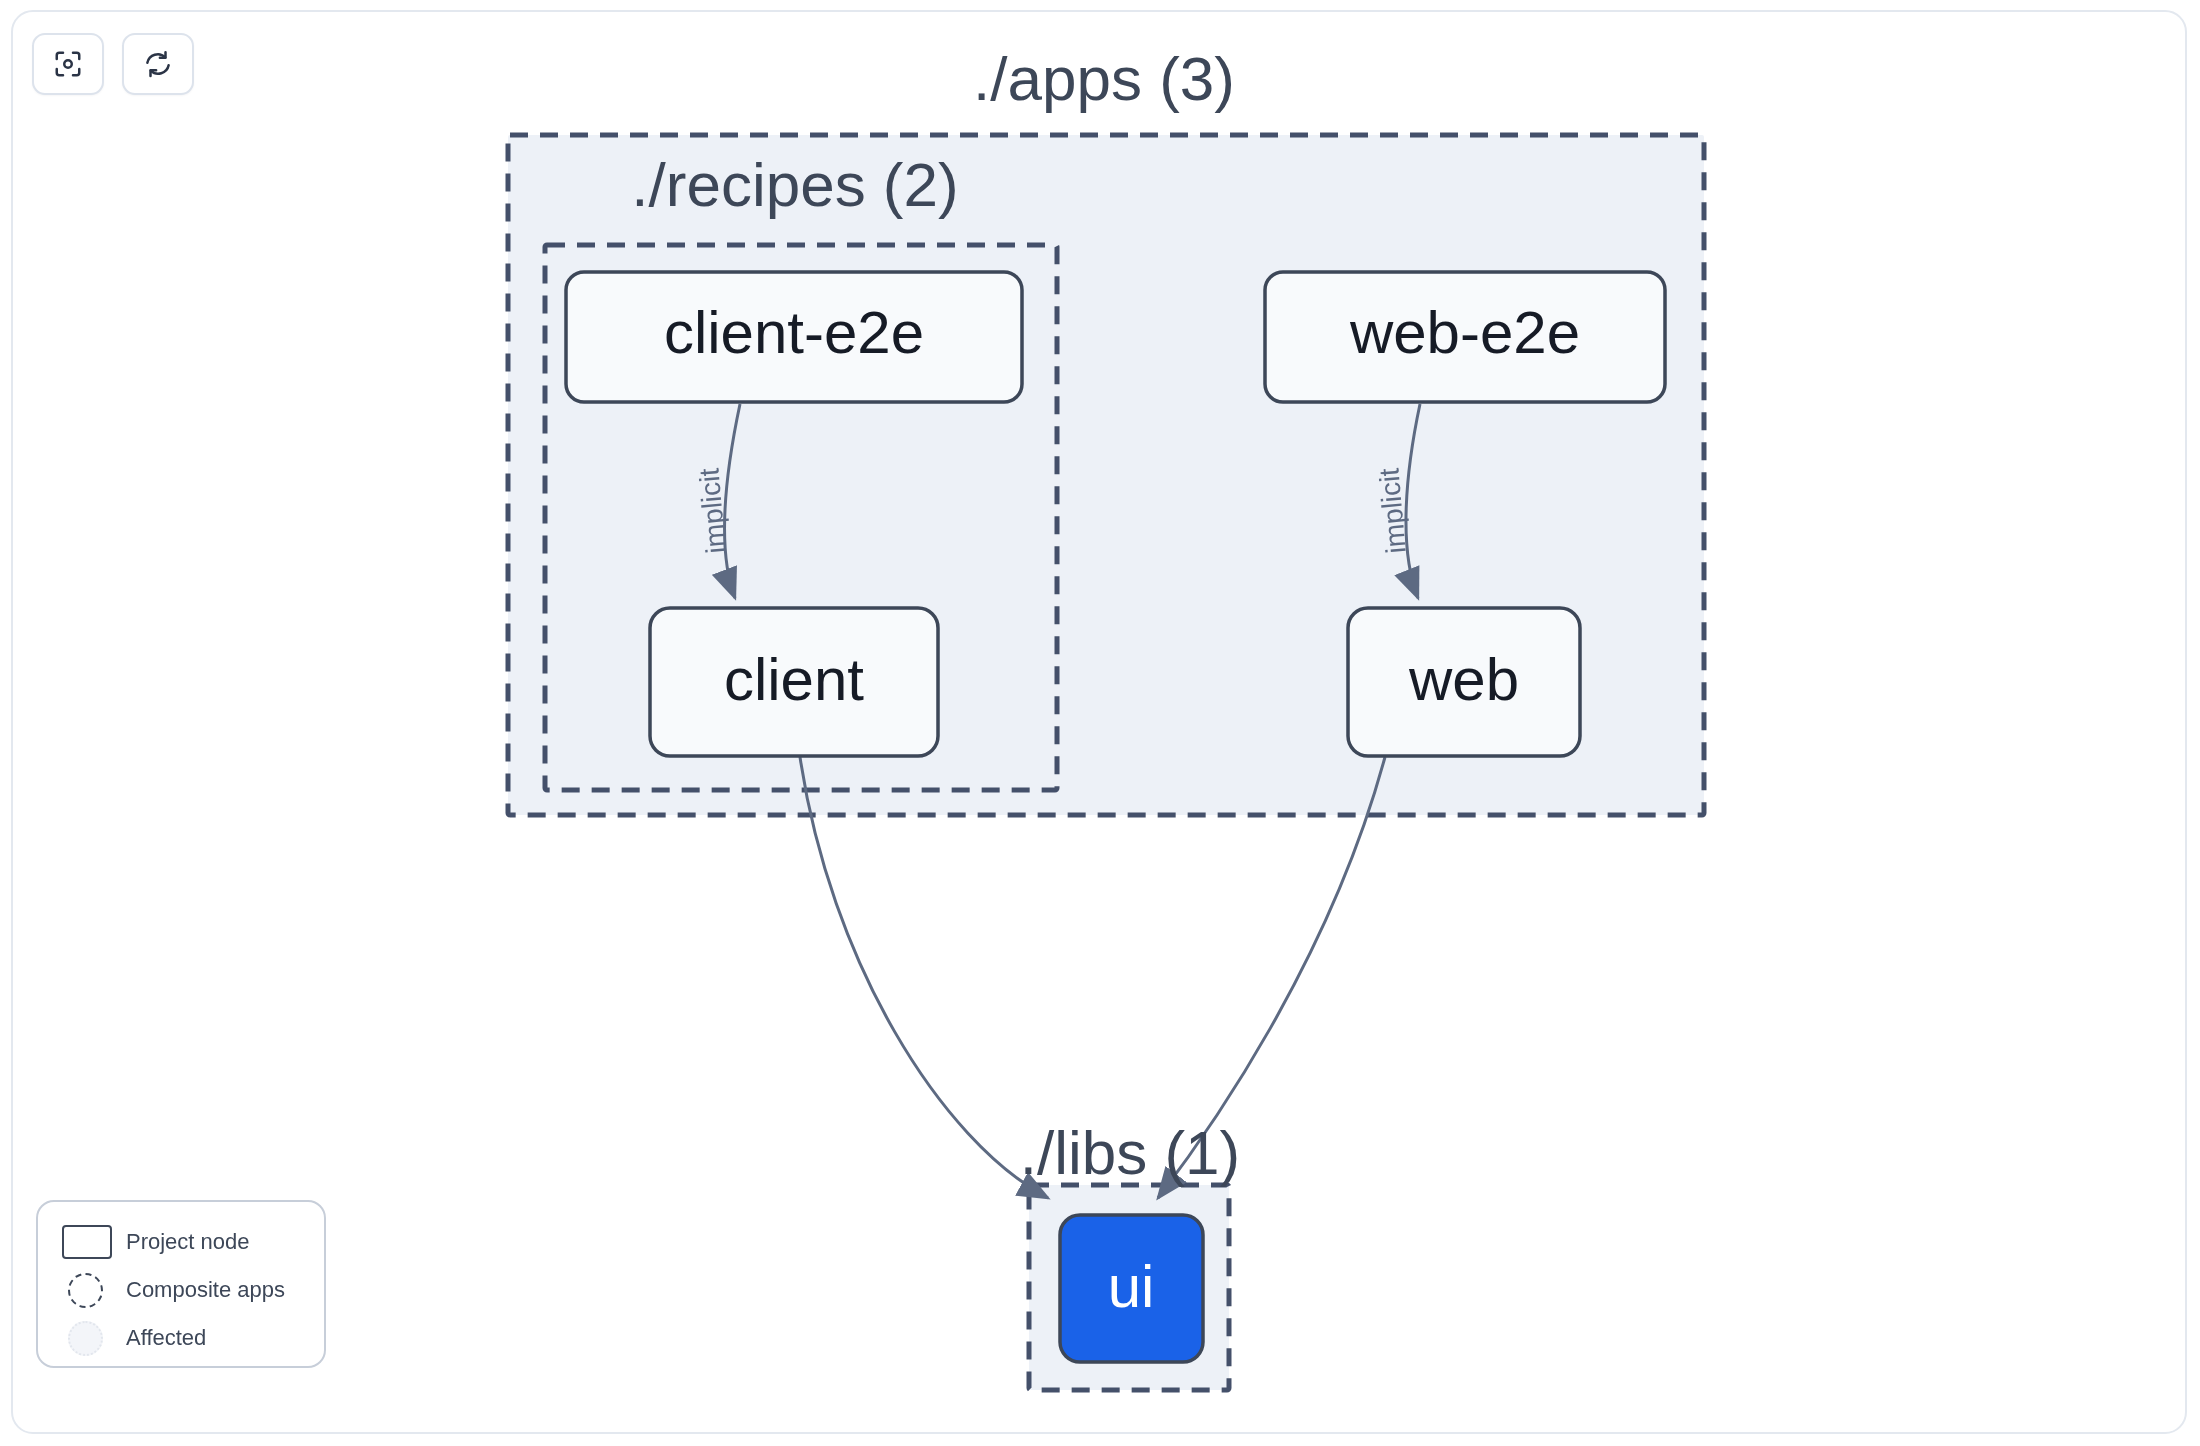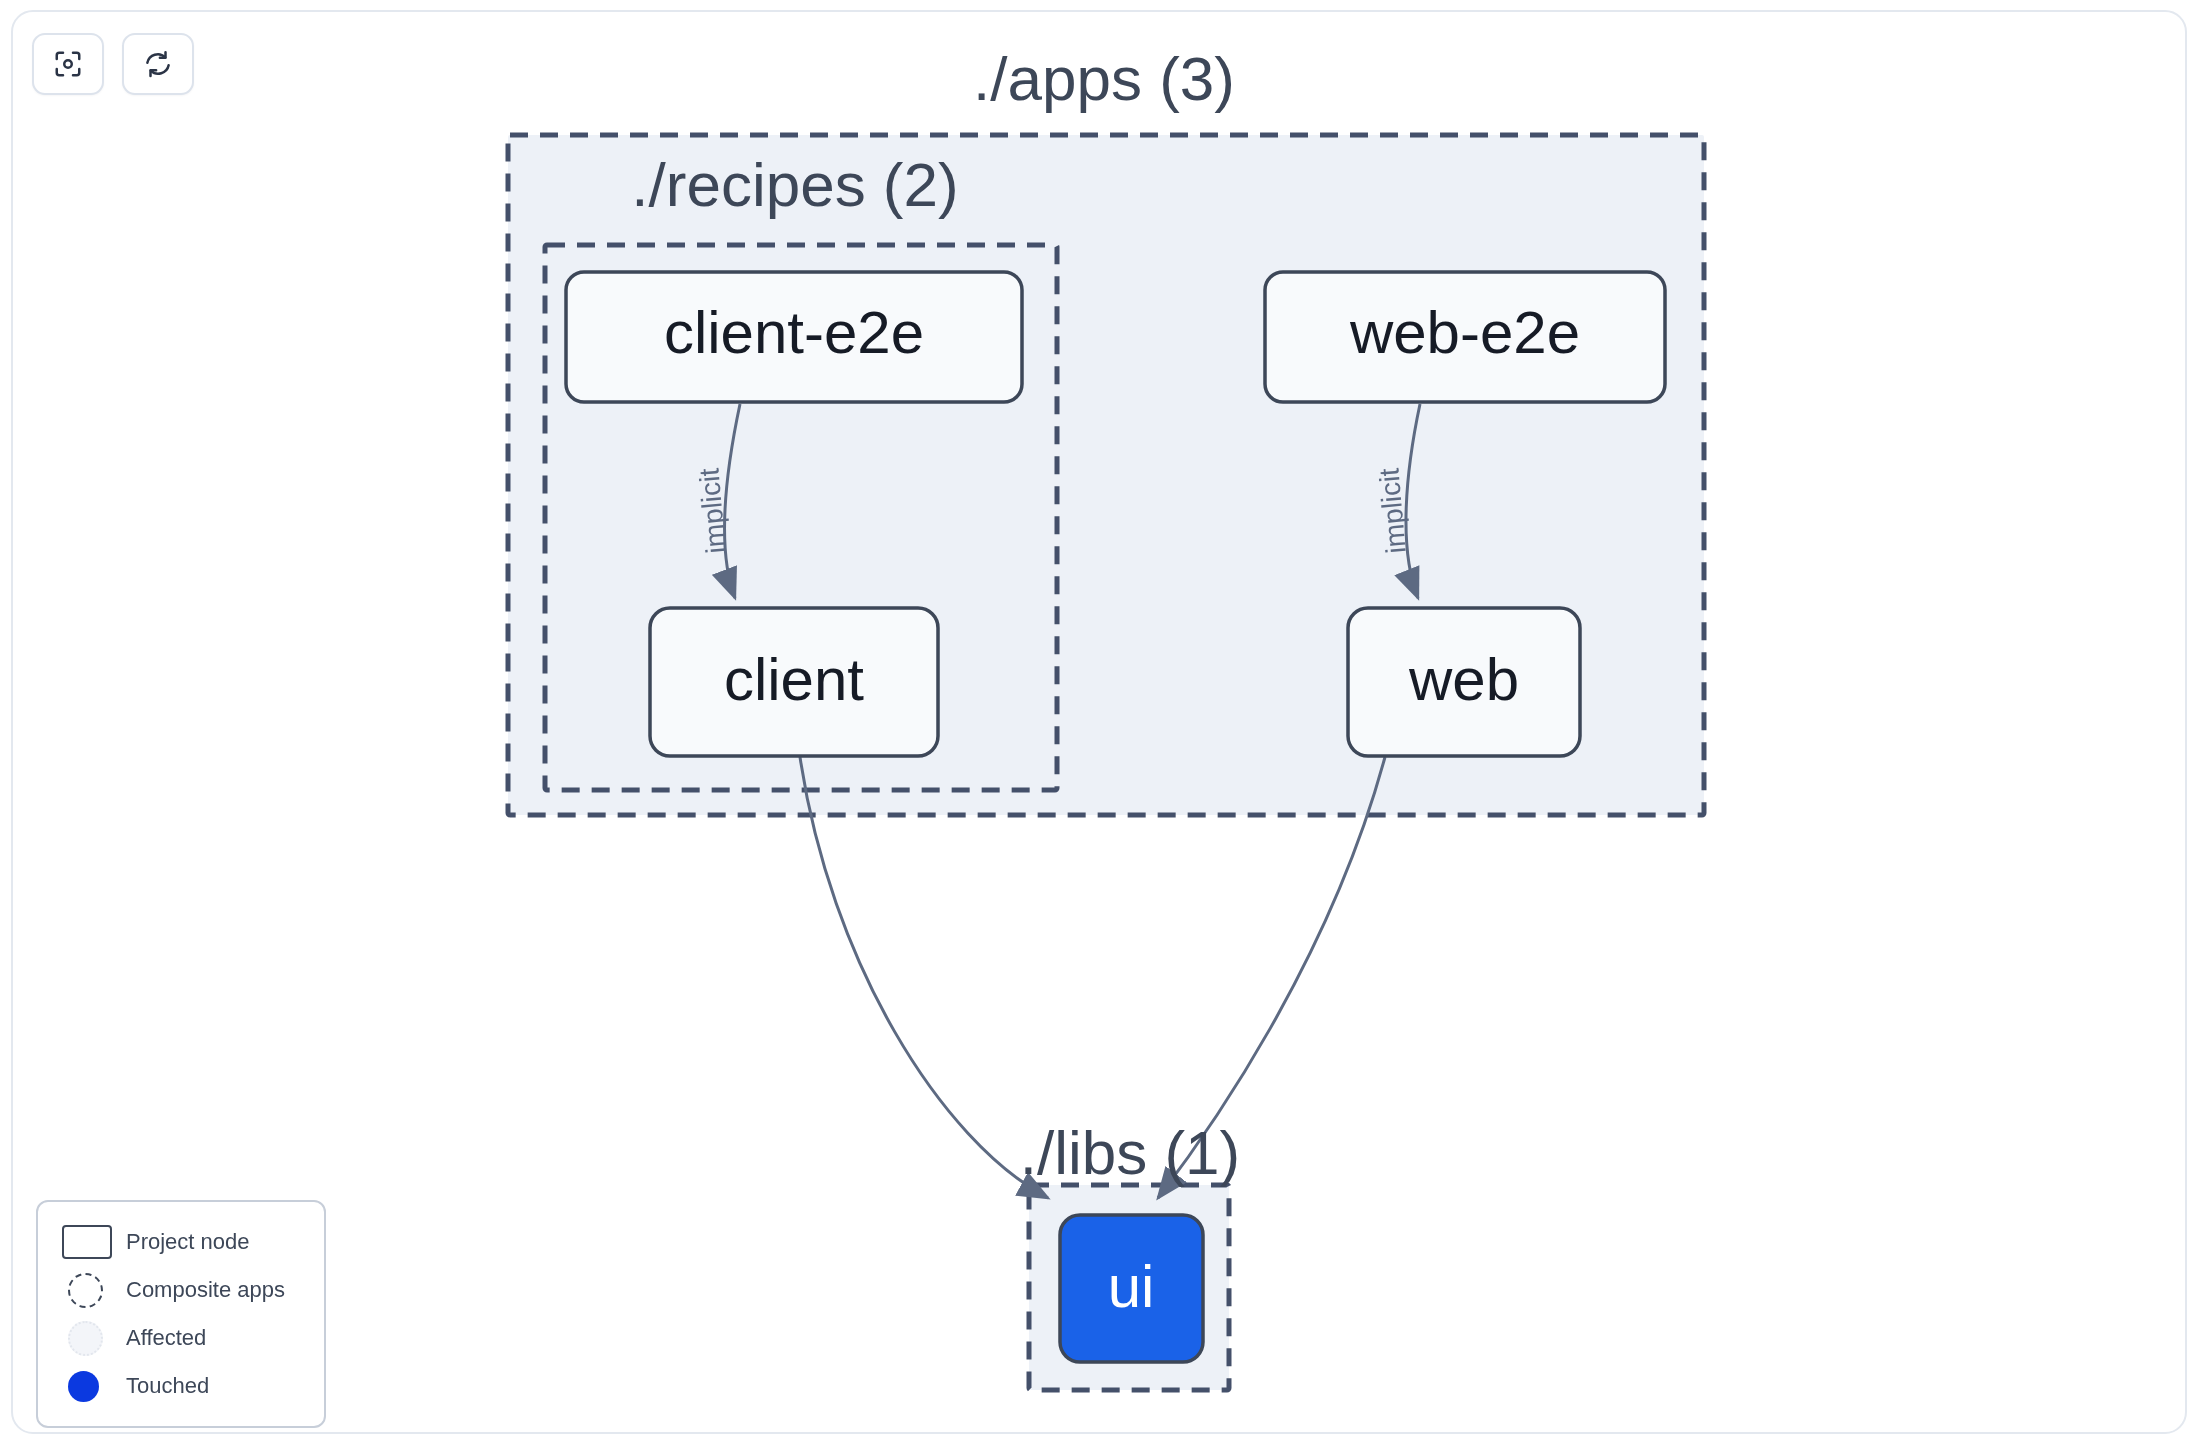--- a/index.html
+++ b/index.html
@@ -67,23 +67,23 @@
     pointer-events: none;
   }
 
   
   .legend {
     position: absolute;
     left: 36px;
     top: 1200px;
     width: 290px;
     border: 2px solid #c7ced9;
-    border-radius: 12px;
-    background: #ffffff;
-    padding: 16px 0 16px 0;
+    border-radius: 18px;
+    background: #ffffff;
+    padding: 16px 0 4px 0;
     box-sizing: border-box;
     z-index: 30;
   }
   .legend-row {
     display: flex;
     align-items: center;
     height: 48px;
     padding-left: 24px;
   }
   .legend-swatch {
@@ -244,22 +244,16 @@
       <span class="legend-label">Composite apps</span>
     </div>
 
     <div class="legend-row">
       <span class="legend-swatch">
         <span class="sw-affected-circle"></span>
       </span>
       <span class="legend-label">Affected</span>
     </div>
 
-    <div class="legend-row">
-      <span class="legend-swatch">
-        <span class="sw-touched-circle"></span>
-      </span>
-      <span class="legend-label">Touched</span>
-    </div>
 
   </div>
 
 </div>
 
 </body></html>

